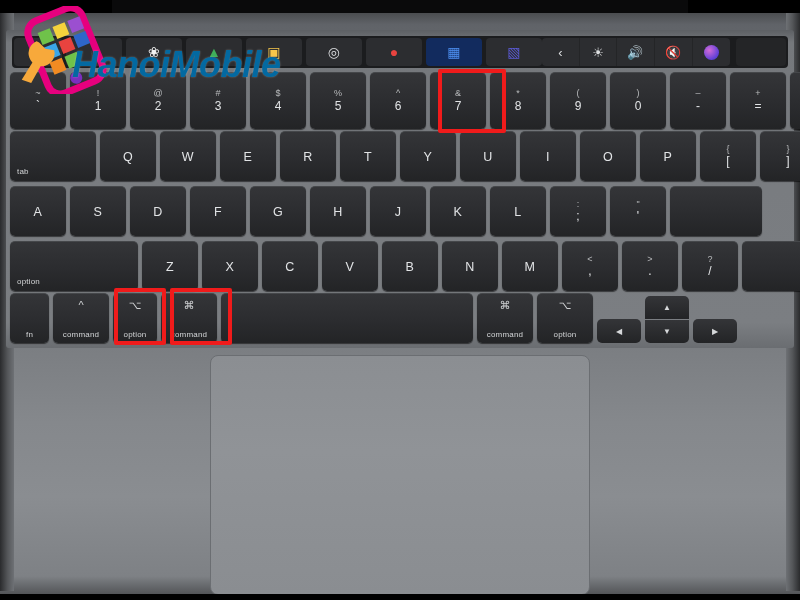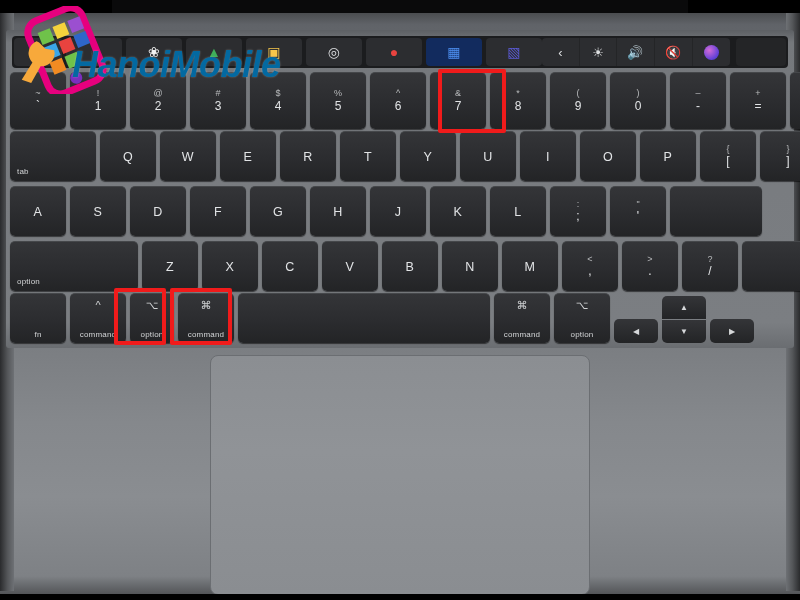--- a/index.html
+++ b/index.html
@@ -437,21 +437,21 @@
         </div>
         <div class="key" style="width: 56px; height: 50px;">
           <span class="dual">
             <span class="up">?</span>
             <span class="lo">/</span>
           </span>
         </div>
         <div class="key lab-right" style="width: 120px; height: 50px;"></div>
       </div>
       <div class="krow" style="top: 293px;">
-        <div class="key mod" style="width: 56px; height: 50px;">
+        <div class="key mod" style="width: 39px; height: 50px;">
           <span class="mtxt">fn</span>
         </div>
         <div class="key mod" style="width: 56px; height: 50px;">
           <span class="sym">^</span>
           <span class="mtxt">command</span>
         </div>
         <div class="key mod" style="width: 44px; height: 50px;">
           <span class="sym">⌥</span>
           <span class="mtxt">option</span>
         </div>

